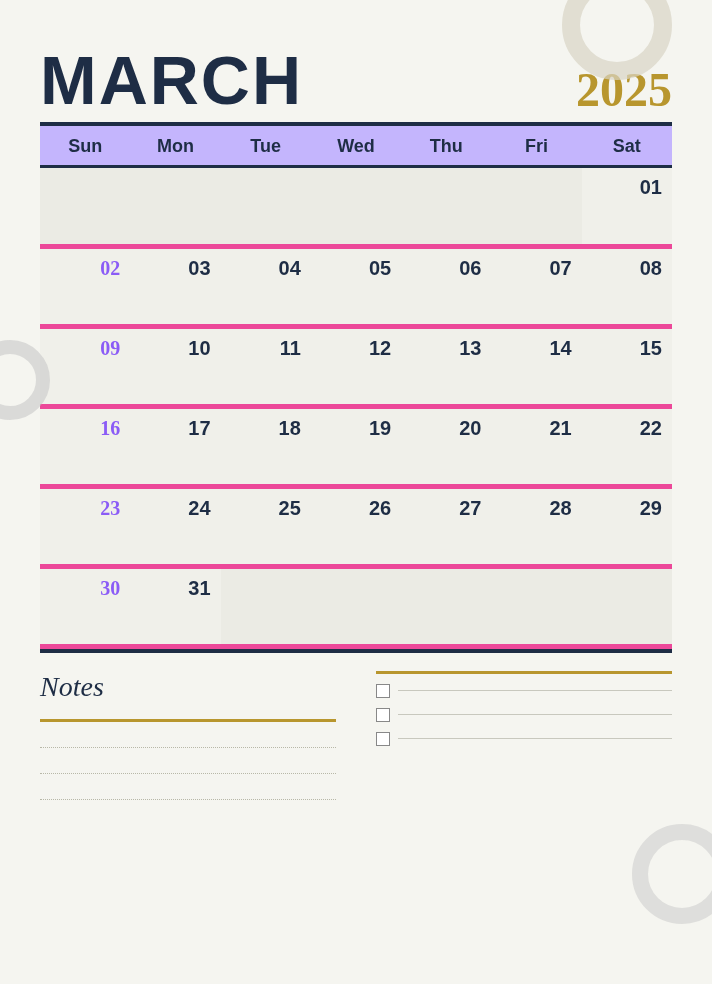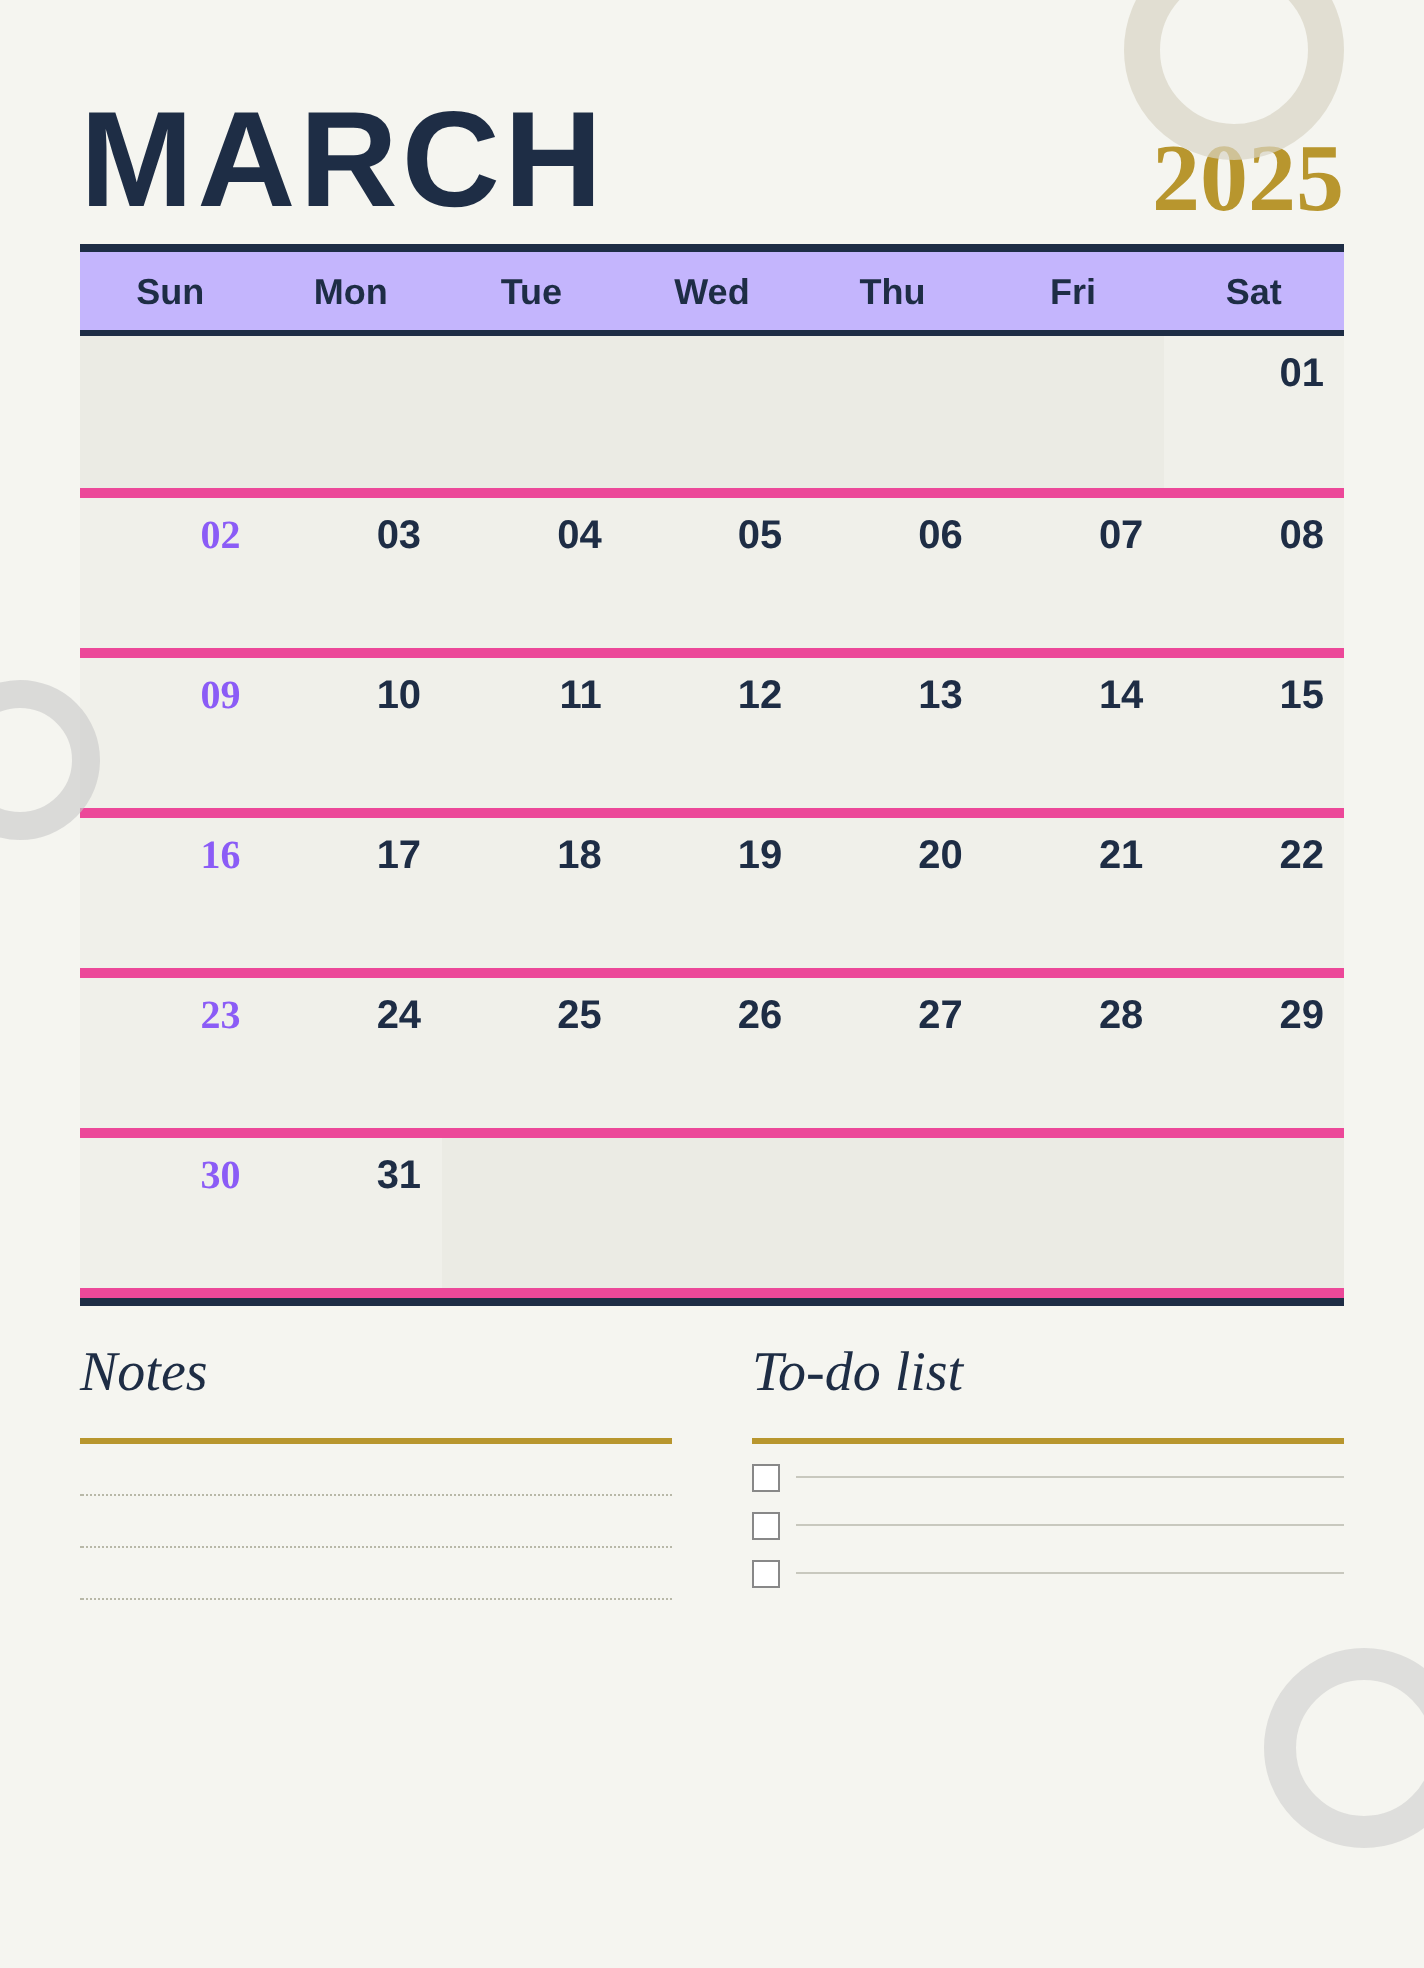--- a/index.html
+++ b/index.html
@@ -285,21 +285,20 @@
 
     <div class="notes-section">
       <div class="section-title">Notes</div>
       <div class="section-underline"></div>
       <div class="dotted-line"></div>
       <div class="dotted-line"></div>
       <div class="dotted-line"></div>
     </div>
 
     <div class="todo-section">
-      <div class="section-title">To-do list</div>
       <div class="section-underline"></div>
       <div class="todo-item">
         <div class="todo-checkbox"></div>
         <div class="todo-line"></div>
       </div>
       <div class="todo-item">
         <div class="todo-checkbox"></div>
         <div class="todo-line"></div>
       </div>
       <div class="todo-item">

